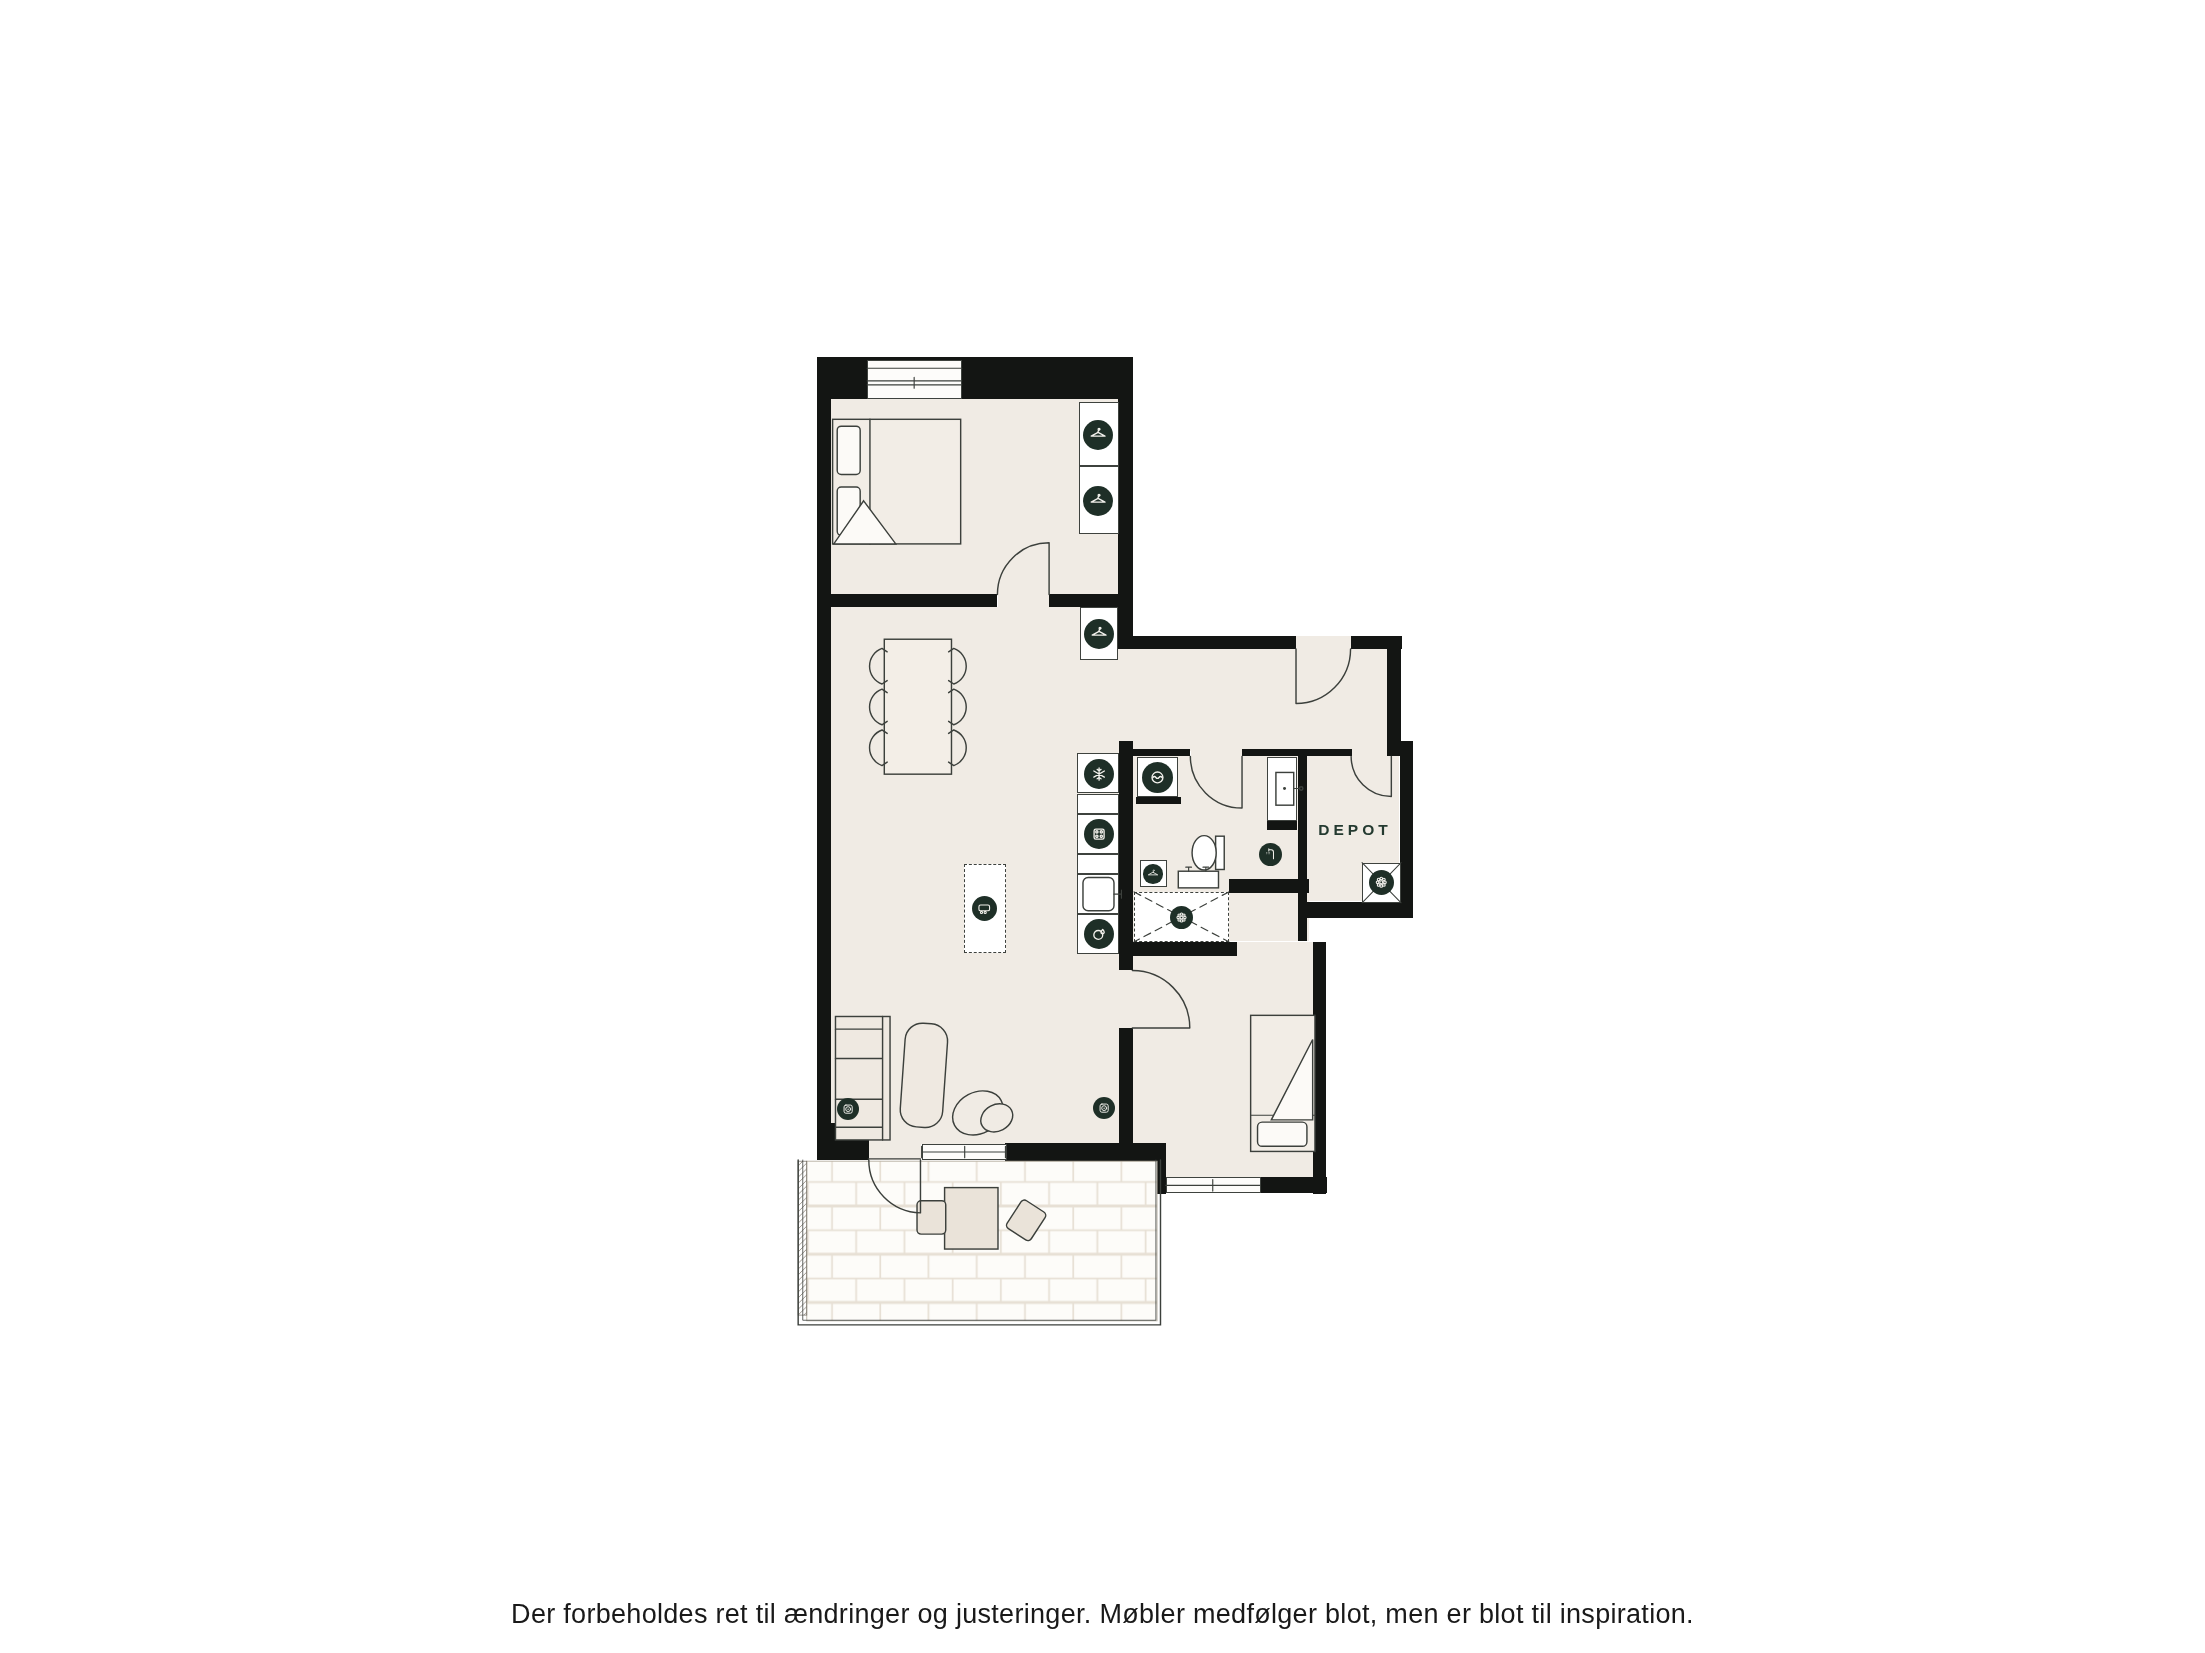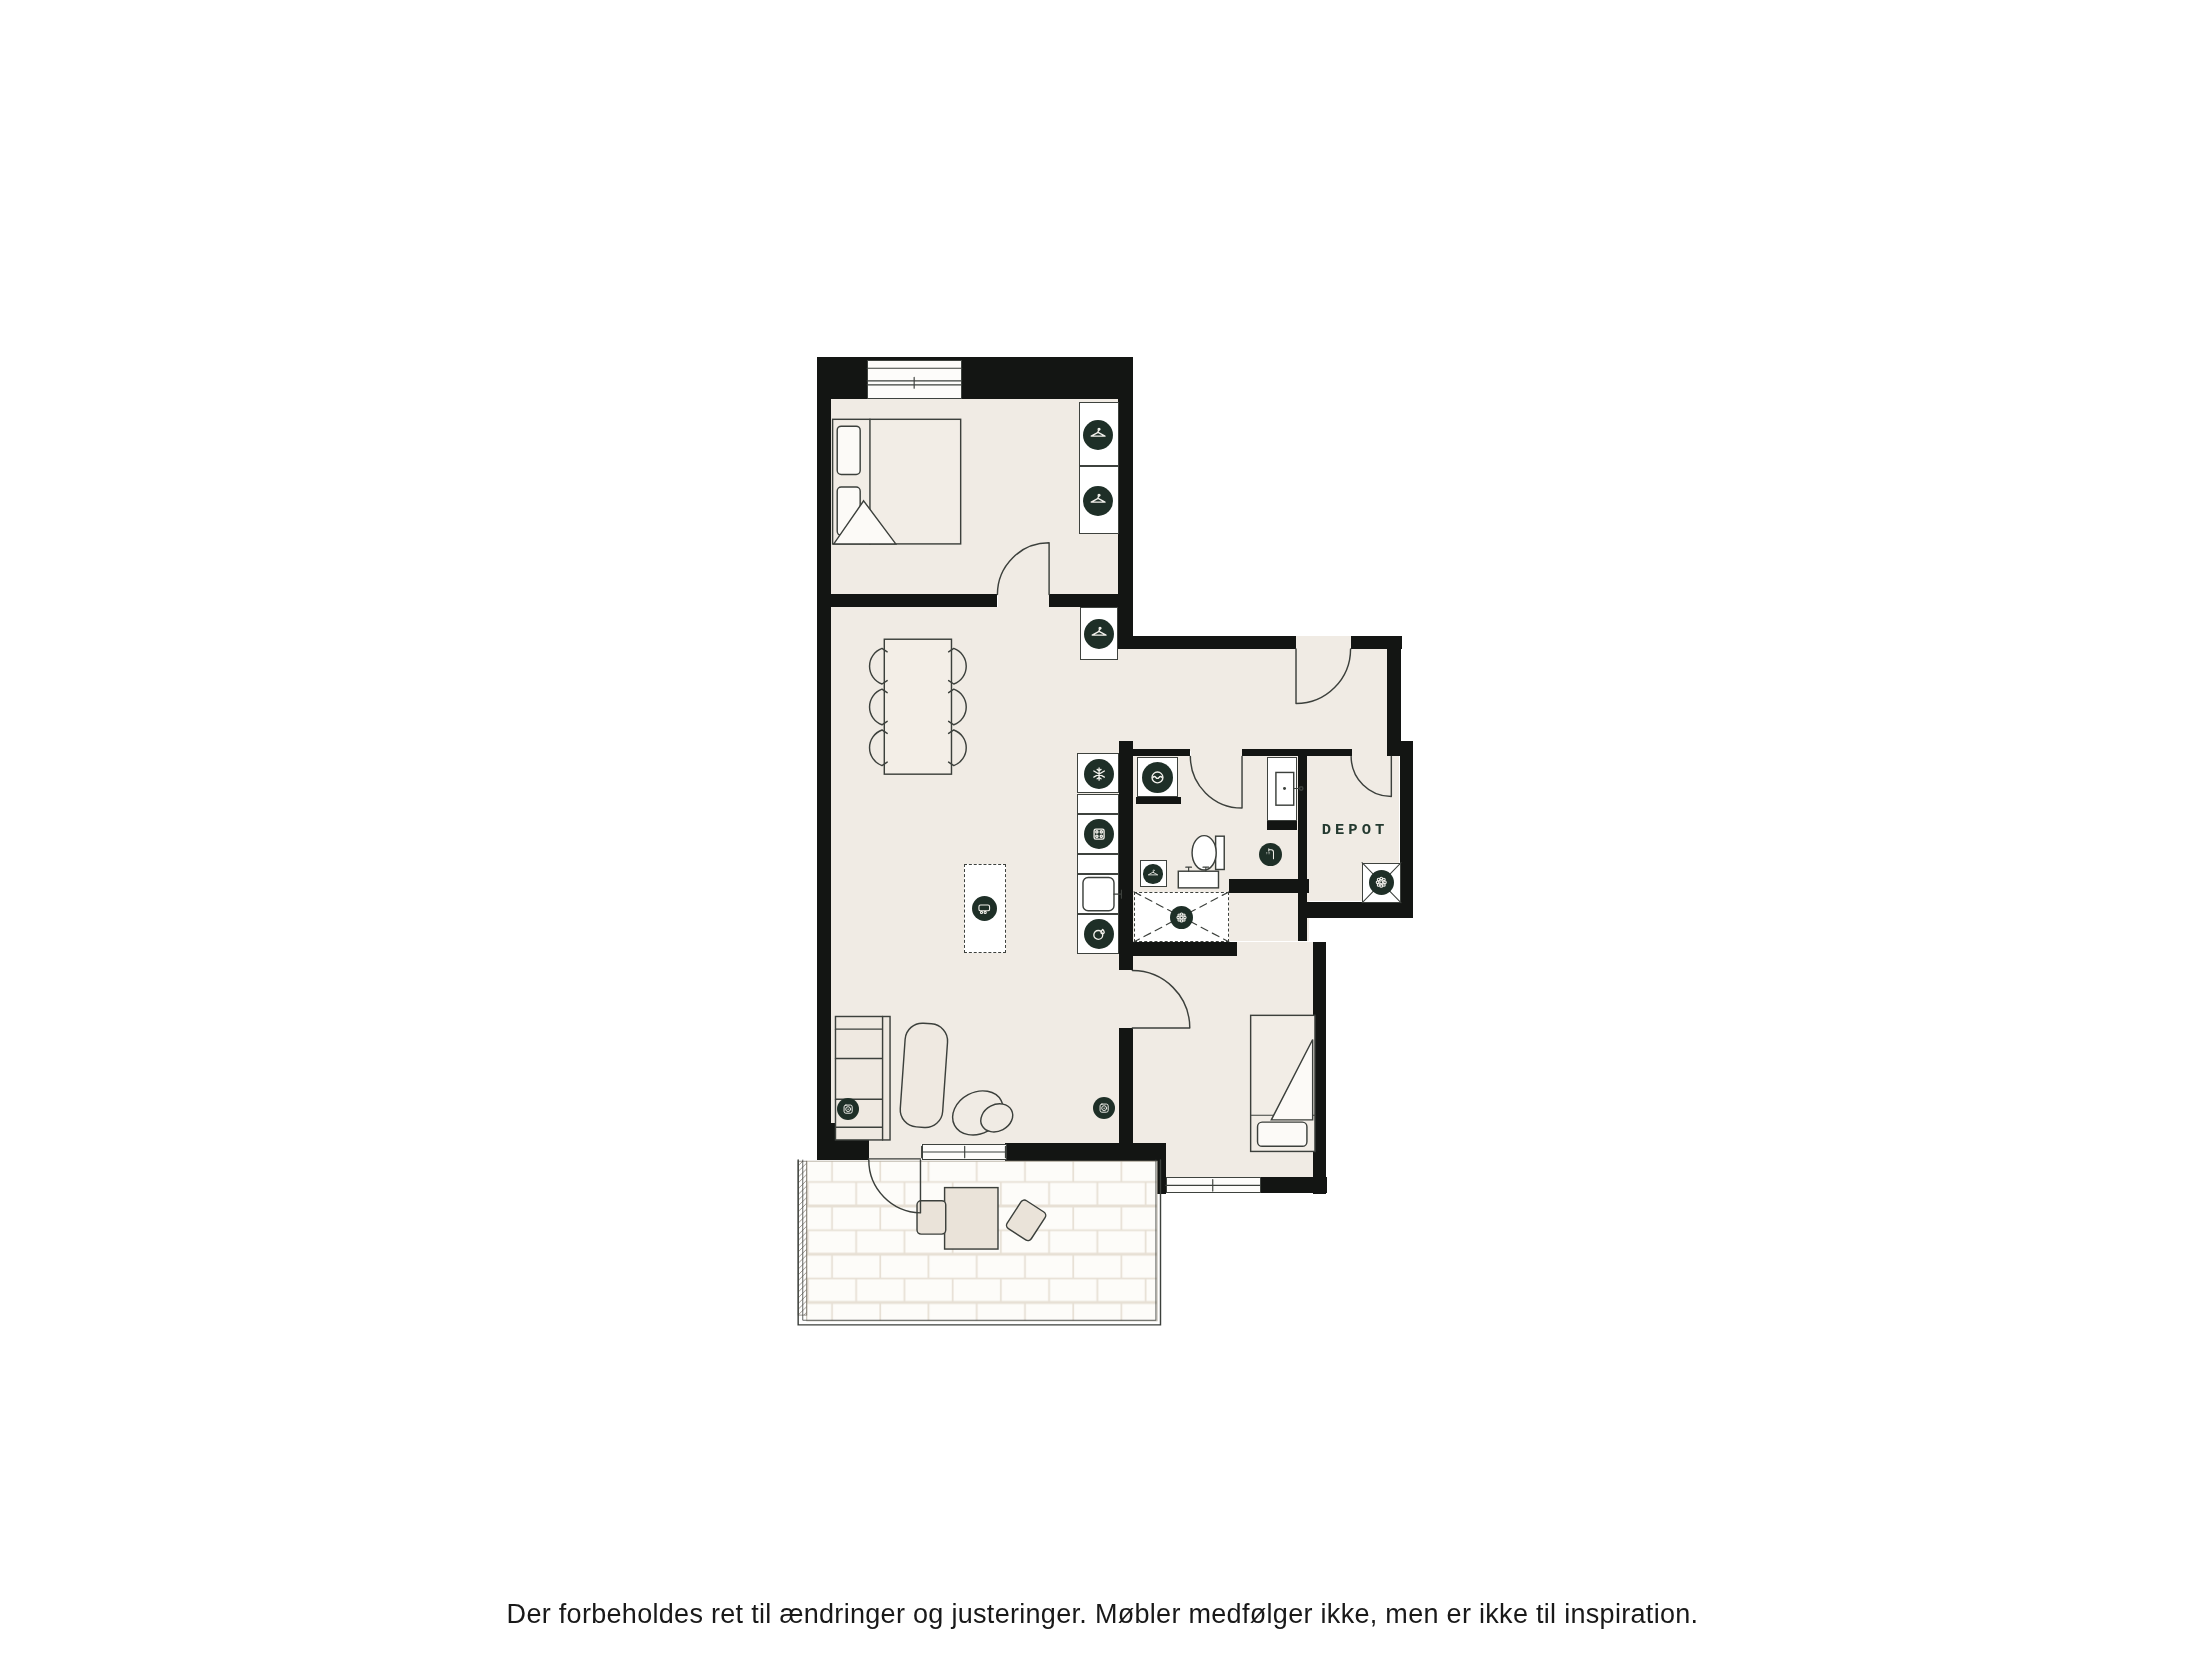--- a/index.html
+++ b/index.html
@@ -10,21 +10,21 @@
   .box{position:absolute;background:#ffffff;border:1.1px solid #3e423e;box-sizing:border-box;}
   .box.thin{border-width:0.9px;}
   .box.dashed{border:1.7px dashed #3e423e;}
   .window{position:absolute;background:#fdfcfa;border:1.1px solid #3e423e;box-sizing:border-box;}
   .icon{position:absolute;border-radius:50%;background:#1e2f27;display:flex;align-items:center;justify-content:center;}
   .icon svg{width:74%;height:74%;display:block;}
   .icon svg *{stroke:#f2f1ec;stroke-width:2.4;fill:none;stroke-linecap:round;stroke-linejoin:round;}
   .icon svg .fill{fill:#f2f1ec;stroke:none;}
   #plan-svg{position:absolute;left:0;top:0;pointer-events:none;}
   .depot-label{position:absolute;left:1315px;top:821px;width:80px;text-align:center;
-    font-size:15.5px;font-weight:600;letter-spacing:4px;color:#243a30;font-family:Liberation Mono, monospace;}
+    font-size:15.5px;font-weight:600;letter-spacing:4px;color:#243a30;}
   .disclaimer{position:absolute;left:0;top:1599px;width:2205px;text-align:center;
     font-size:27px;color:#191919;letter-spacing:0.3px;}
 </style>
 </head>
 <body>
 
 <div id="stage">
 
   <div class="floor" style="left:831px;top:399px;width:287px;height:195px;"></div>
   <div class="floor" style="left:831px;top:607px;width:302px;height:537px;"></div>
@@ -268,16 +268,16 @@
   </div>
   <div class="icon" style="left:1093px;top:1097px;width:22px;height:22px;">
     <svg viewBox="0 0 40 40">
         <rect x="10" y="10" width="20" height="20" rx="4.5"></rect>
         <circle cx="20" cy="20" r="6"></circle>
         <circle class="fill" cx="20" cy="20" r="1.8"></circle>
       </svg>
   </div>
 
   <div class="depot-label">DEPOT</div>
-  <div class="disclaimer">Der forbeholdes ret til ændringer og justeringer. Møbler medfølger ikke, men er ikke til inspiration.</div>
+  <div class="disclaimer">Der forbeholdes ret til ændringer og justeringer. Møbler medfølger blot, men er blot til inspiration.</div>
 
 </div>
 
 
 </body></html>

